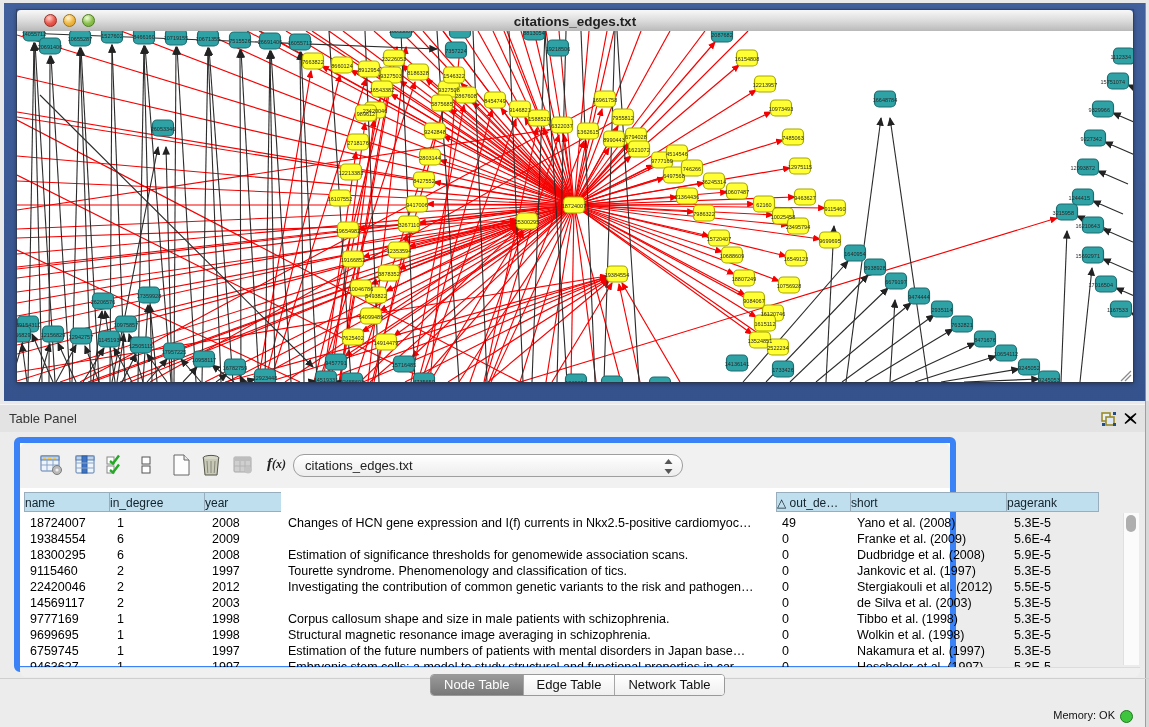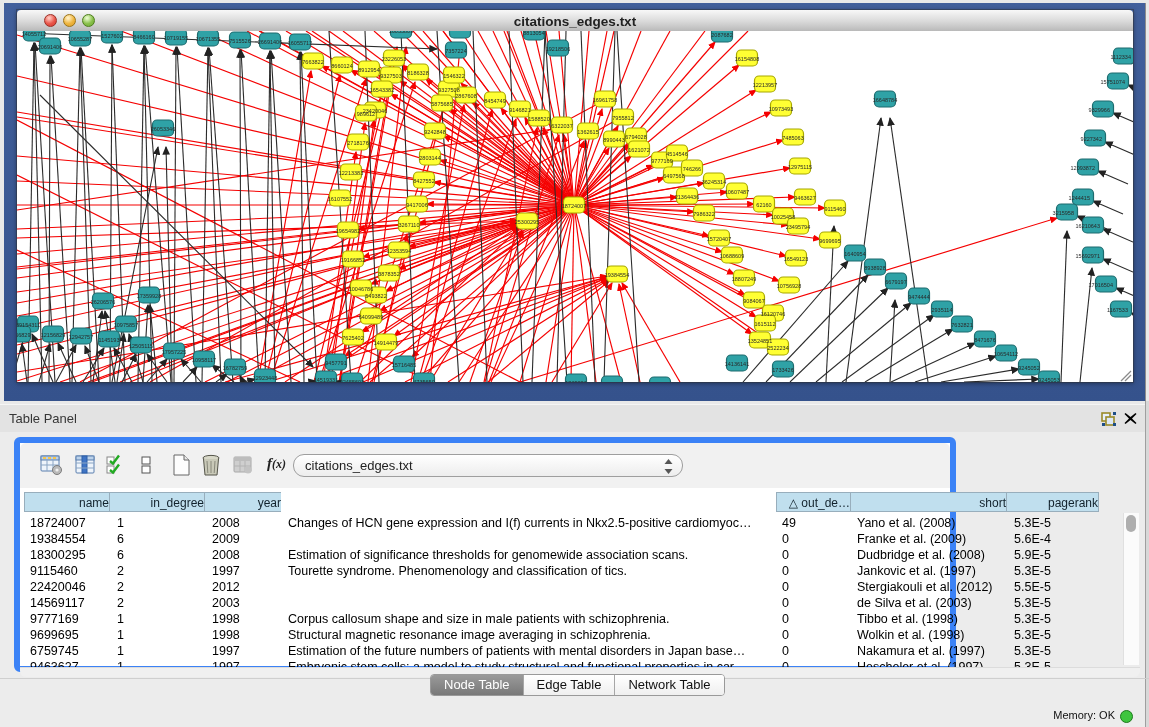--- a/index.html
+++ b/index.html
@@ -19,21 +19,21 @@
 #panelbody{position:absolute;left:0;top:432px;width:1149px;height:295px;background:#ececec}
 #container{position:absolute;left:14px;top:437px;width:942px;height:235px;background:#fff;
  border:6px solid #3b82f6;border-radius:6px;box-sizing:border-box}
 #toolbar{position:absolute;left:0;top:0;width:100%;height:45px;background:#f1f1f1;
  border-radius:6px 6px 0 0}
 #combo{position:absolute;left:273px;top:11px;width:390px;height:23px;border:1px solid #9e9e9e;
  border-radius:11px;background:linear-gradient(#ffffff,#ededed);box-sizing:border-box}
 #combo .ct{position:absolute;left:11px;top:3px;font-size:13px;color:#222}
 #thead{position:absolute;left:0;top:48.5px;width:100%;height:21px}
 .th{position:absolute;top:0;height:20.5px;background:#c0dfee;border:1px solid #98aebc;
- border-right:none;box-sizing:border-box;font-size:12px;color:#12222c;text-align:right;line-height:20px}
+ border-right:none;box-sizing:border-box;font-size:12px;color:#12222c;text-align:left;line-height:20px}
 .trow{position:absolute;left:4px;width:1100px;height:16px;font-size:12.5px;color:#000}
 .trow span{position:absolute;top:1px;white-space:nowrap}
 #vscroll{position:absolute;left:1103px;top:70px;width:15px;height:152px;background:#fbfbfb;
  border-left:1px solid #e0e0e0}
 #vthumb{position:absolute;left:2px;top:2px;width:10px;height:17px;background:#aeaeae;border-radius:5px}
 #hstrip{position:absolute;left:0px;top:224px;width:1120px;height:9px;background:#f0f0f0;
  border-top:1px solid #dcdcdc;border-radius:0 0 6px 6px}
 #tabline{position:absolute;left:0;top:678px;width:1149px;height:1px;background:#cfcfcf}
 #tabs{position:absolute;left:430px;top:674px;height:20px;border:1px solid #999;border-radius:4px;
  overflow:hidden;display:flex;background:#fff}
@@ -728,20 +728,21 @@
       <span style="left:188px">1997</span>
       <span style="left:264px">Tourette syndrome. Phenomenology and classification of tics.</span>
       <span style="left:758px">0</span>
       <span style="left:833px">Jankovic et al. (1997)</span>
       <span style="left:990px">5.3E-5</span>
     </div>
 <div class="trow" style="top:136px">
 <span style="left:6px">22420046</span>
       <span style="left:93px">2</span>
       <span style="left:188px">2012</span>
+      <span style="left:264px">Investigating the contribution of common genetic variants to the risk and pathogen…</span>
       <span style="left:758px">0</span>
       <span style="left:833px">Stergiakouli et al. (2012)</span>
       <span style="left:990px">5.5E-5</span>
     </div>
 <div class="trow" style="top:152px">
 <span style="left:6px">14569117</span>
       <span style="left:93px">2</span>
       <span style="left:188px">2003</span>
       <span style="left:758px">0</span>
       <span style="left:833px">de Silva et al. (2003)</span>

